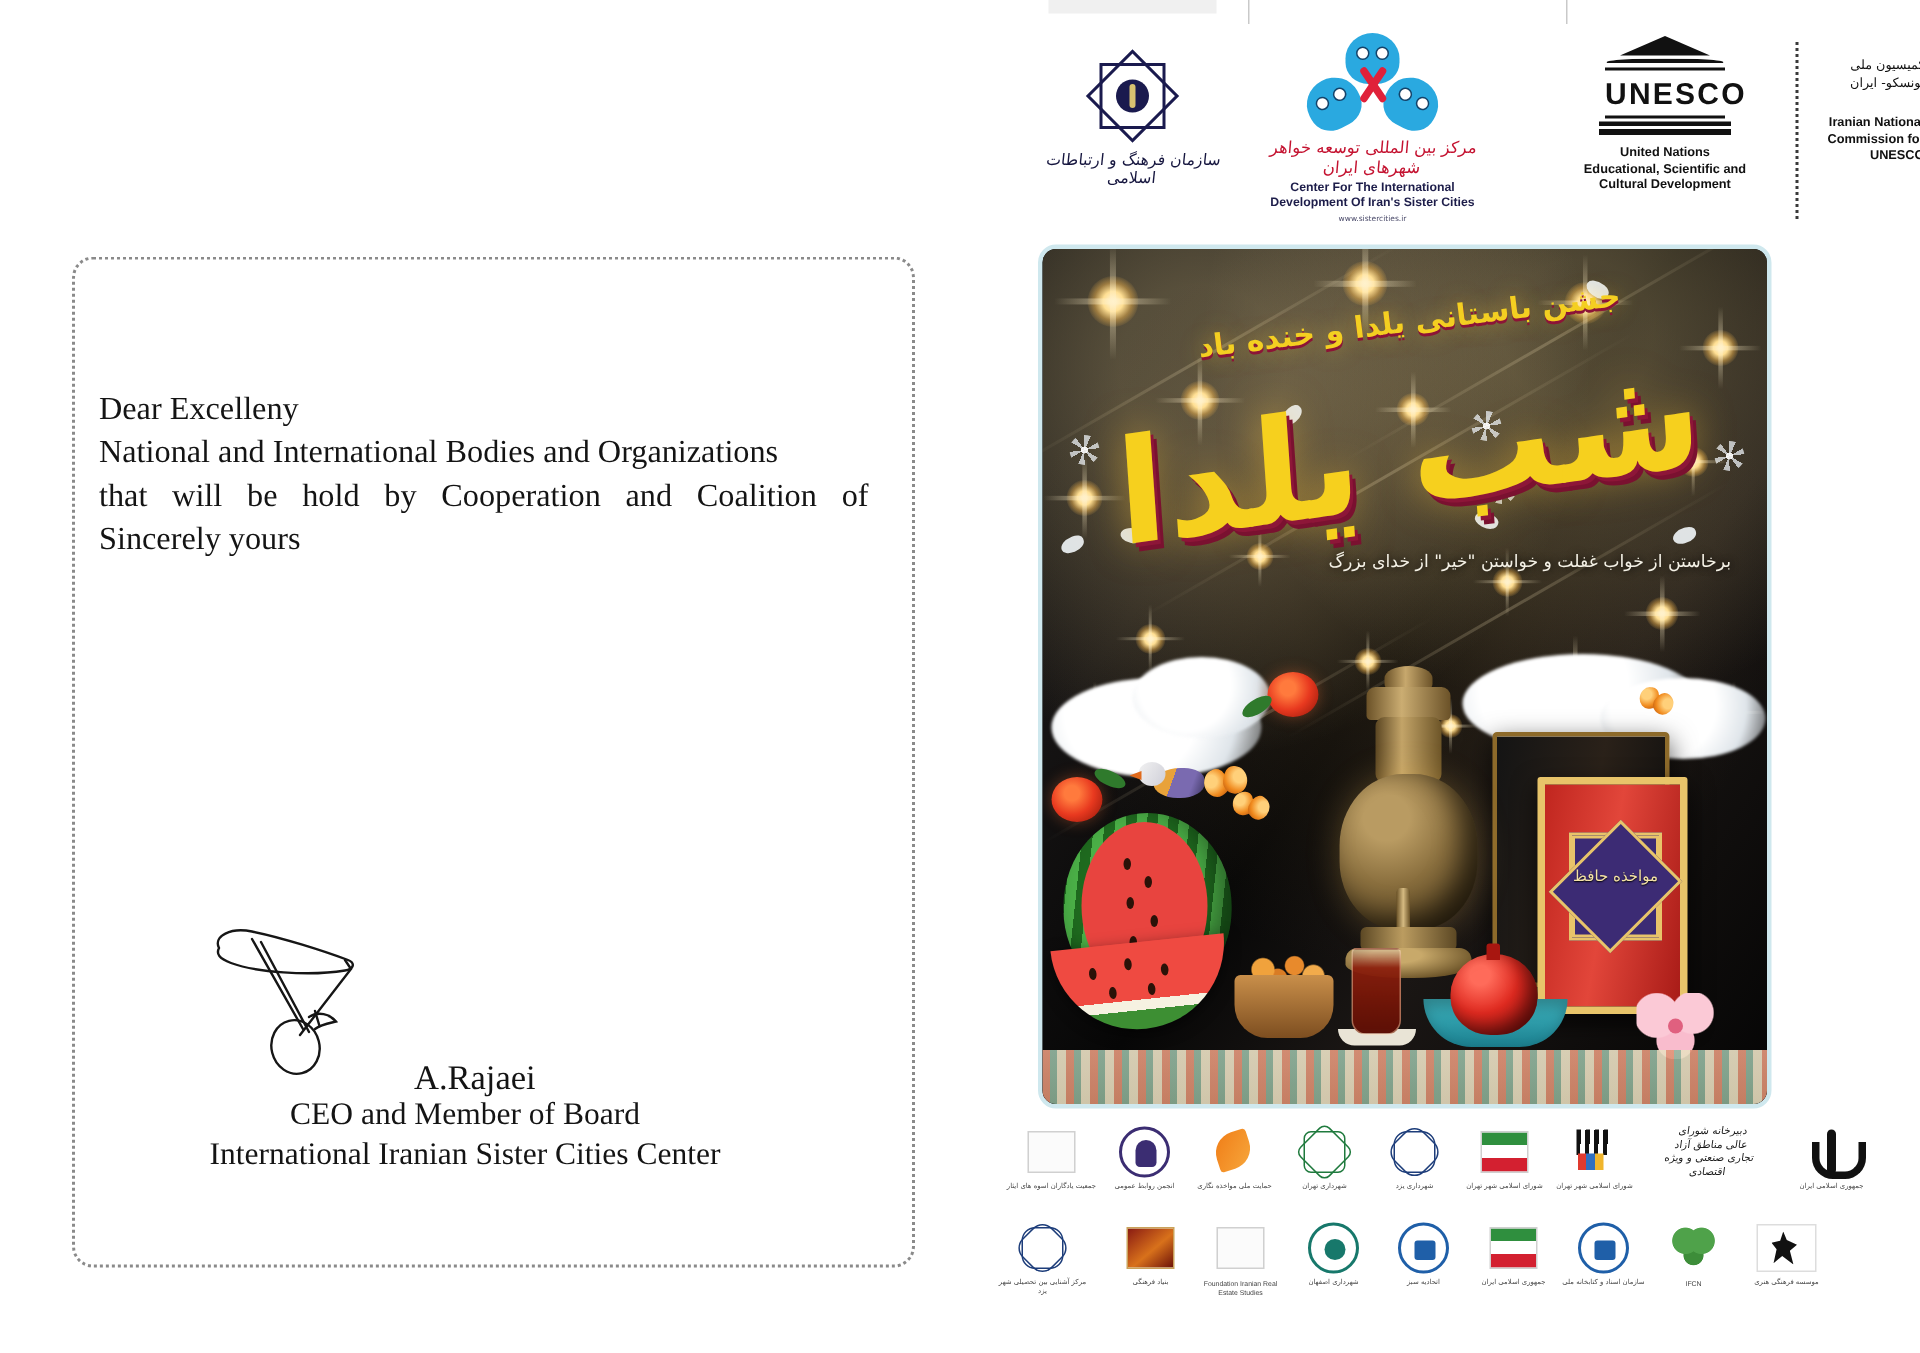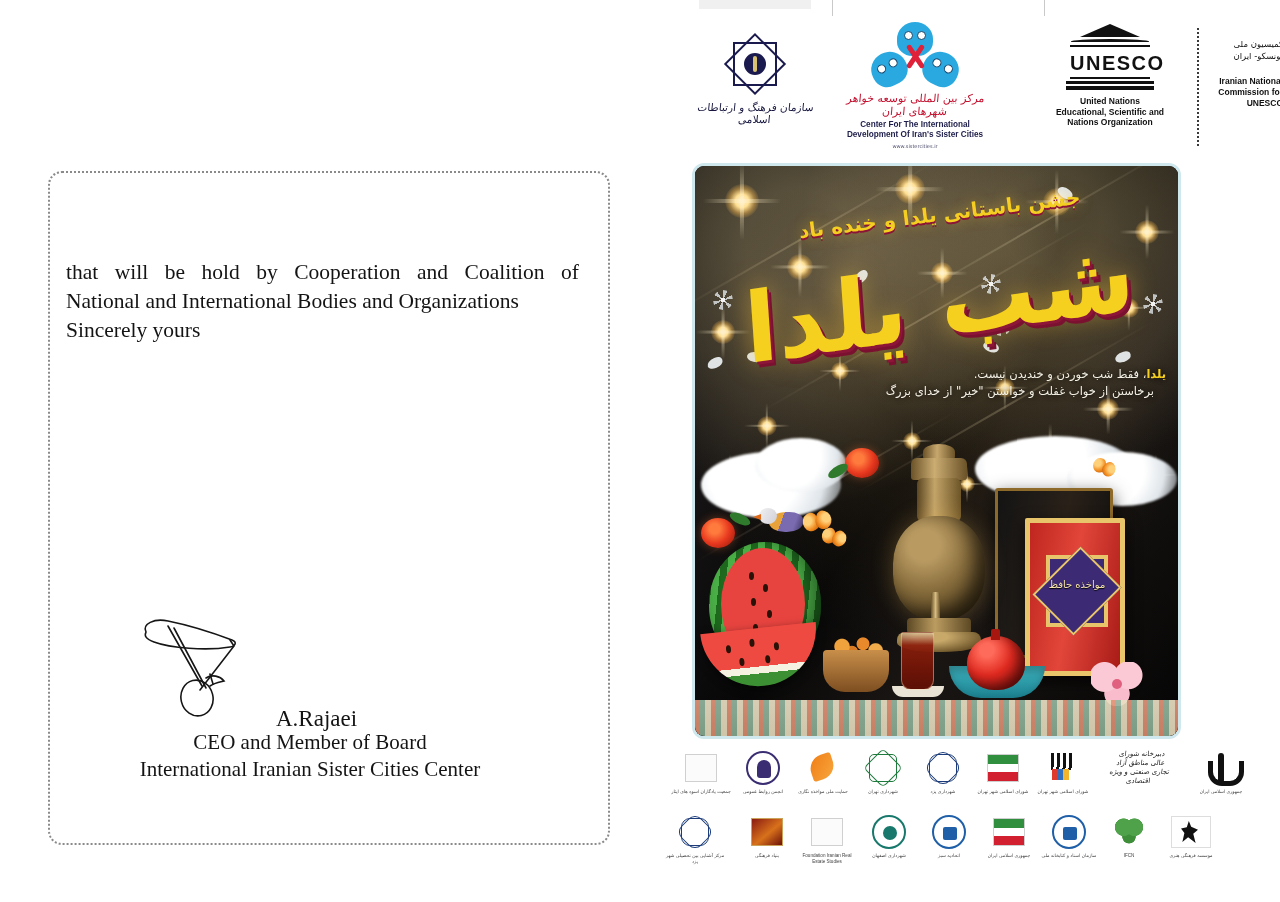--- a/index.html
+++ b/index.html
@@ -616,22 +616,23 @@
   <div class="scan-band"></div>
   <div class="scan-line" style="left:832px;"></div>
   <div class="scan-line" style="left:1044px;"></div>
 
   <div class="left-page">
 
 
     <div class="letter-box"></div>
 
     <div class="letter-body">
+      <span class="ln">Dear Excelleny</span>
+      <span class="ln">National and International Bodies and Organizations</span>
       <span class="ln justify">that will be hold by Cooperation and Coalition of</span>
-      <span class="ln">National and International Bodies and Organizations</span>
       <span class="ln">Sincerely yours</span>
     </div>
 
     <svg class="signature" viewBox="0 0 150 105">
       <g fill="none" stroke="#161616" stroke-width="1.6" stroke-linecap="round">
         <path d="M6 20 C2 12, 14 6, 28 9 C48 13, 76 22, 92 28 C97 30, 96 34, 90 35 C66 39, 30 36, 14 30 C6 27, 4 24, 6 20 Z"></path>
         <path d="M90 28 L94 34 L60 78"></path>
         <path d="M28 14 L62 74"></path>
         <path d="M34 16 L66 76"></path>
         <ellipse cx="57" cy="86" rx="16" ry="18" transform="rotate(-14 57 86)"></ellipse>
@@ -677,21 +678,21 @@
         <div class="un-temple">
           <div class="un-roof"></div>
           <div class="un-arch"></div>
           <div class="un-cols">UNESCO</div>
           <div class="un-base1"></div>
           <div class="un-base2"></div>
         </div>
         <div class="un-cap">
           <div>United Nations</div>
           <div>Educational, Scientific and</div>
-          <div>Nations Organization</div>
+          <div>Cultural Development</div>
         </div>
       </div>
 
       <div class="hdr-divider"></div>
 
       <div class="logo-block inc">
         <div class="inc-fa">
           <div>کمیسیون ملی</div>
           <div>یونسکو- ایران</div>
         </div>
@@ -739,21 +740,20 @@
       <div class="petal" style="left:420px; top:186px; transform:rotate(-16deg);"></div>
       <div class="snowflake" style="left:286px; top:108px;"></div>
       <div class="snowflake" style="left:18px;  top:124px;"></div>
       <div class="snowflake" style="left:448px; top:128px;"></div>
       <div class="snowflake" style="left:296px; top:150px;"></div>
 
       <div class="poster-subtitle">جشن باستانی یلدا و خنده باد</div>
       <div class="poster-title">شب یلدا</div>
 
       <div class="poster-poem">
-        <div><span class="hl">یلدا</span><span>، فقط شب خوردن و خندیدن نیست.</span></div>
         <div class="l3">برخاستن از خواب غفلت و خواستن "خیر" از خدای بزرگ</div>
       </div>
 
       <div class="cloud" style="left:6px;   top:286px; width:140px; height:66px;"></div>
       <div class="cloud" style="left:60px;  top:272px; width:92px;  height:54px;"></div>
       <div class="cloud" style="left:280px; top:270px; width:160px; height:66px;"></div>
       <div class="cloud" style="left:372px; top:286px; width:110px; height:54px;"></div>
 
       <div class="book-dark"></div>
       <div class="book-red">

